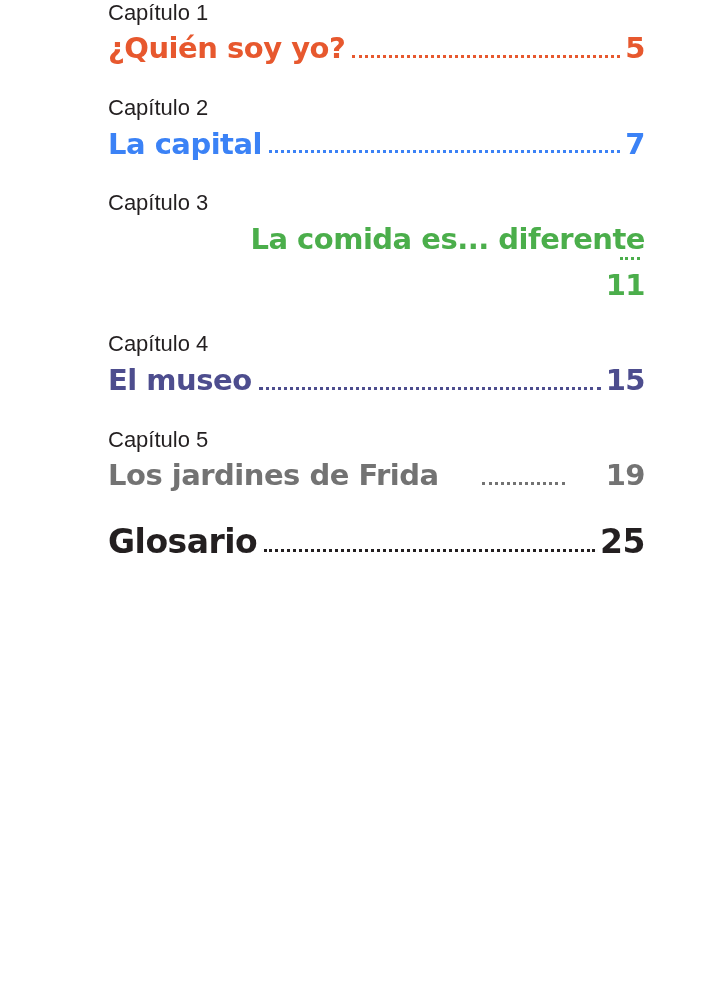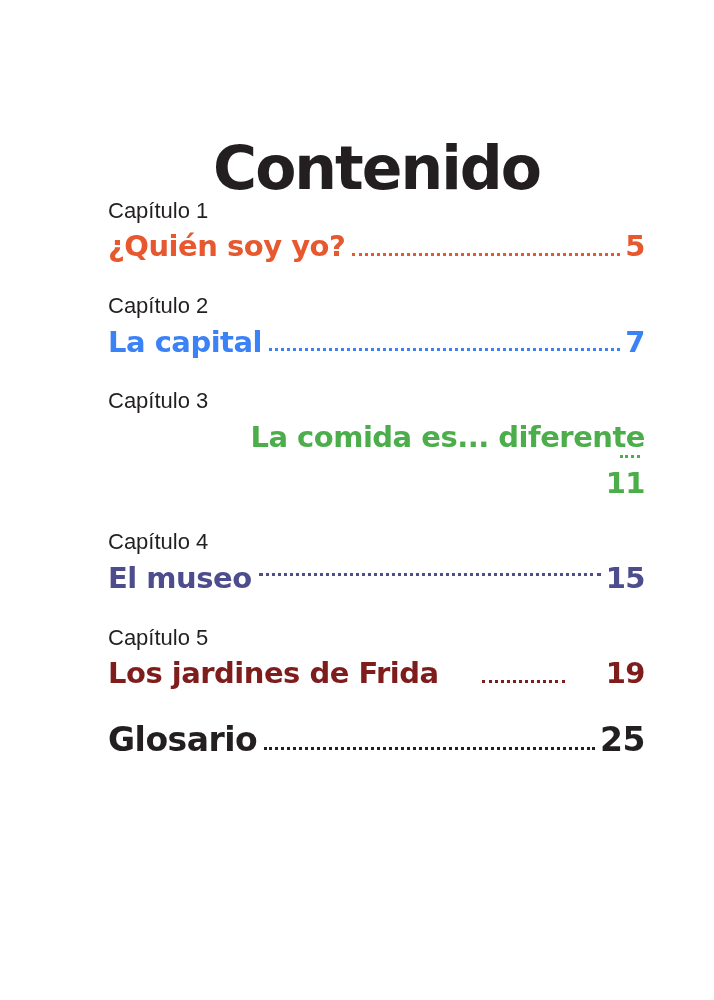--- a/index.html
+++ b/index.html
@@ -54,21 +54,20 @@
   .page-num { white-space: nowrap; }
   .glossary-row {
     font-size: 33px;
   }
   .glossary-row .leader { margin-bottom: 9px; }
 </style>
 </head>
 <body>
 
 <div class="page">
-  <h1 class="title">Contenido</h1>
 
   <div class="entries">
   <div class="entry">
     <div class="chapter-label">Capítulo 1</div>
     <div class="entry-row" style="color: rgb(231, 88, 46);">
       <span class="entry-title">¿Quién soy yo?</span>
       <span class="leader"></span>
       <span class="page-num">5</span>
     </div>
   </div>
@@ -86,30 +85,30 @@
     <div class="chapter-label">Capítulo 3</div>
     <div class="entry-row" style="color: rgb(75, 174, 75); flex-direction: column;">
       <span class="entry-title">La comida es... diferente</span>
       <span class="leader"></span>
       <span class="page-num">11</span>
     </div>
   </div>
 
   <div class="entry">
     <div class="chapter-label">Capítulo 4</div>
-    <div class="entry-row" style="color: rgb(77, 77, 142); align-items: center;">
+    <div class="entry-row" style="color: rgb(77, 77, 142);">
       <span class="entry-title">El museo</span>
       <span class="leader"></span>
       <span class="page-num">15</span>
     </div>
   </div>
 
   <div class="entry">
     <div class="chapter-label">Capítulo 5</div>
-    <div class="entry-row" style="color: #7f1d1d; gap: 36px;">
+    <div class="entry-row" style="color: #737373; gap: 36px;">
       <span class="entry-title">Los jardines de Frida</span>
       <span class="leader"></span>
       <span class="page-num">19</span>
     </div>
   </div>
 </div>
 
   <div class="entry-row glossary-row" style="color: rgb(35, 31, 32);">
     <span class="entry-title">Glosario</span>
     <span class="leader"></span>

